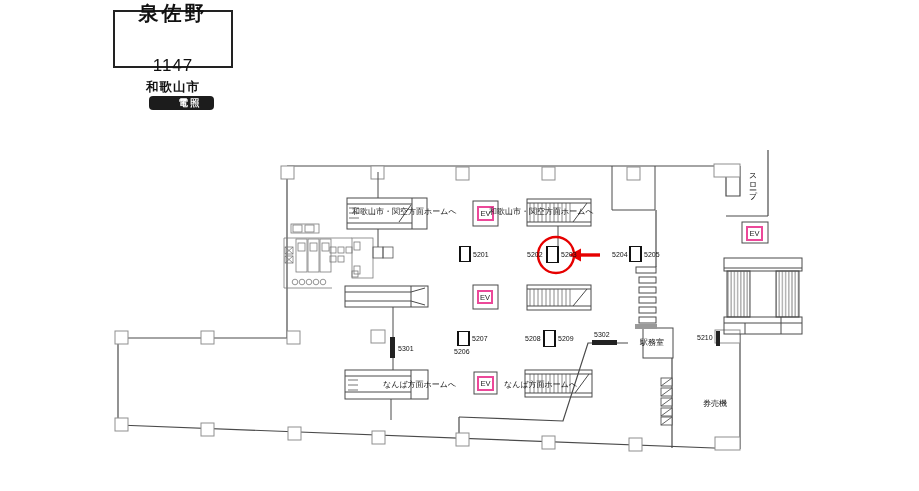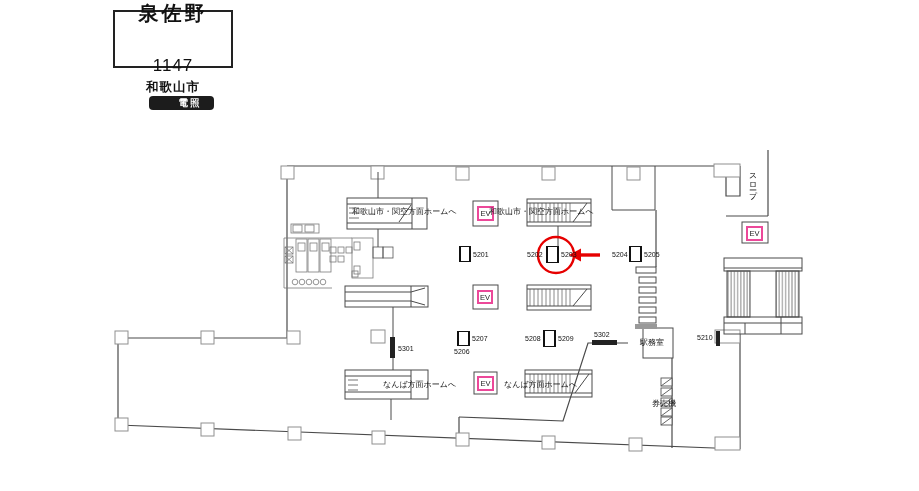--- a/index.html
+++ b/index.html
@@ -212,21 +212,21 @@
   <div class="evbox" style="left:477px;top:376px;width:17px;height:15px">EV</div>
   <div class="evbox" style="left:746px;top:226px;width:17px;height:15px">EV</div>
 
   <div class="lbl jp" style="left:352px;top:208px">和歌山市・関空方面ホームへ</div>
   <div class="lbl jp" style="left:489px;top:208px">和歌山市・関空方面ホームへ</div>
   <div class="lbl jp" style="left:383px;top:381px">なんば方面ホームへ</div>
   <div class="lbl jp" style="left:504px;top:381px">なんば方面ホームへ</div>
 
   <div class="lbl jp vtext" style="left:748px;top:167px;height:40px">スロープ</div>
   <div class="lbl jp" style="left:640px;top:339px">駅務室</div>
-  <div class="lbl jp" style="left:652px;top:400px">券売機</div>
+  <div class="lbl jp" style="left:703px;top:400px">券売機</div>
 
   <div class="lbl" style="left:473px;top:251px">5201</div>
   <div class="lbl" style="left:527px;top:251px">5202</div>
   <div class="lbl" style="left:561px;top:251px">5203</div>
   <div class="lbl" style="left:612px;top:251px">5204</div>
   <div class="lbl" style="left:644px;top:251px">5205</div>
   <div class="lbl" style="left:454px;top:348px">5206</div>
   <div class="lbl" style="left:472px;top:335px">5207</div>
   <div class="lbl" style="left:525px;top:335px">5208</div>
   <div class="lbl" style="left:558px;top:335px">5209</div>

